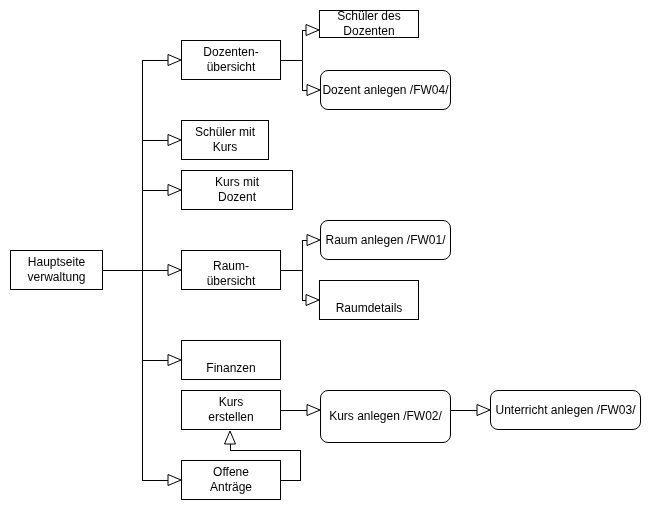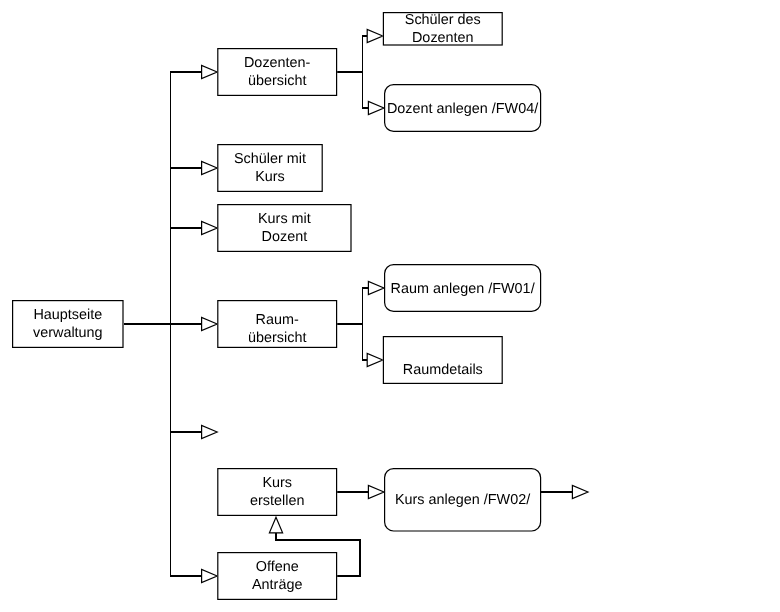--- a/index.html
+++ b/index.html
@@ -103,20 +103,23 @@
   <div class="node" style="left:181px; top:170px; width:112px; height:40px;">
     <span class="lbl">Kurs mit
 Dozent</span>
   </div>
 
   <div class="node" style="left:181px; top:250px; width:100px; height:40px;align-items:flex-end;">
     <span class="lbl">Raum-
 übersicht</span>
   </div>
 
+  <div class="node label-high" style="left:181px; top:340px; width:100px; height:40px;">
+    <span class="lbl">Finanzen</span>
+  </div>
 
   <div class="node" style="left:181px; top:390px; width:100px; height:40px;">
     <span class="lbl">Kurs
 erstellen</span>
   </div>
 
   <div class="node" style="left:181px; top:460px; width:100px; height:40px;">
     <span class="lbl">Offene
 Anträge</span>
   </div>
@@ -135,14 +138,17 @@
   </div>
 
   <div class="node label-high" style="left:319px; top:280px; width:100px; height:40px;">
     <span class="lbl">Raumdetails</span>
   </div>
 
   <div class="node rounded" style="left:320px; top:390px; width:131px; height:53px;">
     <span class="lbl">Kurs anlegen /FW02/</span>
   </div>
 
+  <div class="node rounded" style="left:490px; top:390px; width:151px; height:40px;">
+    <span class="lbl">Unterricht anlegen /FW03/</span>
+  </div>
 
 </div>
 
 </body></html>

